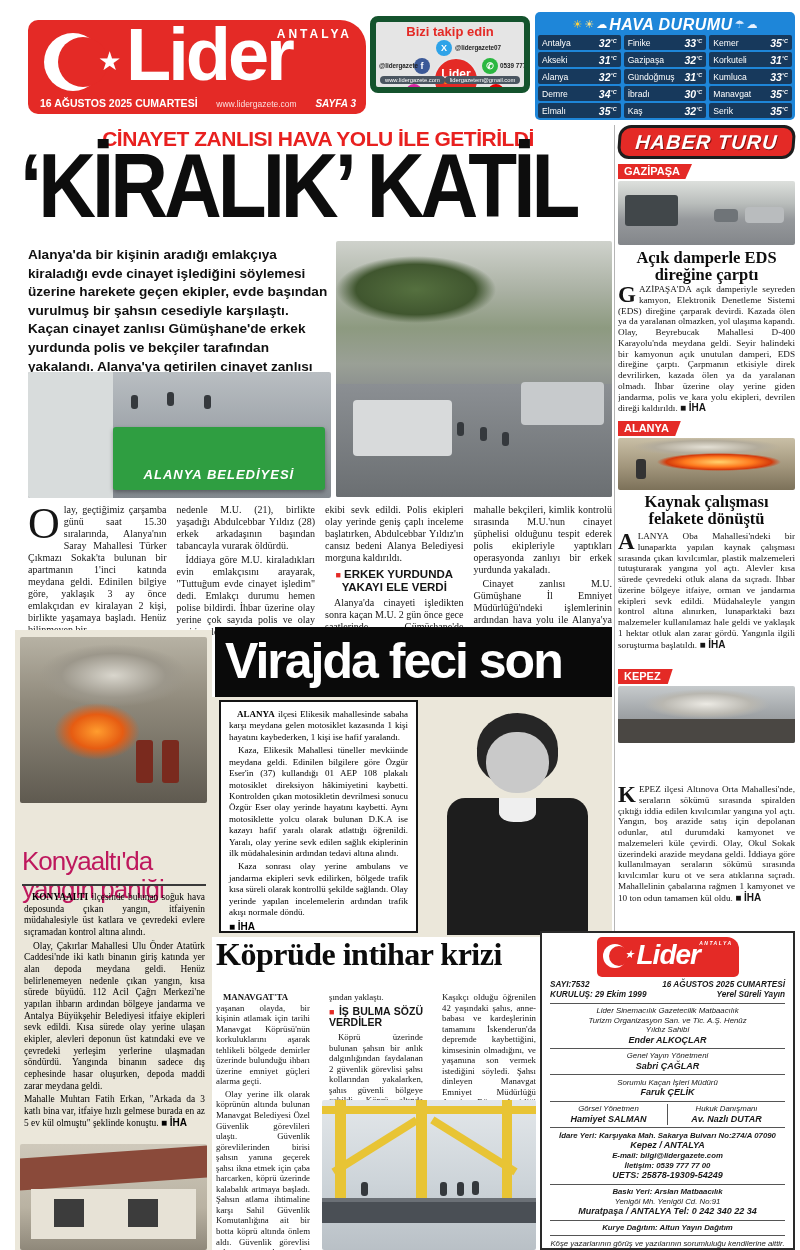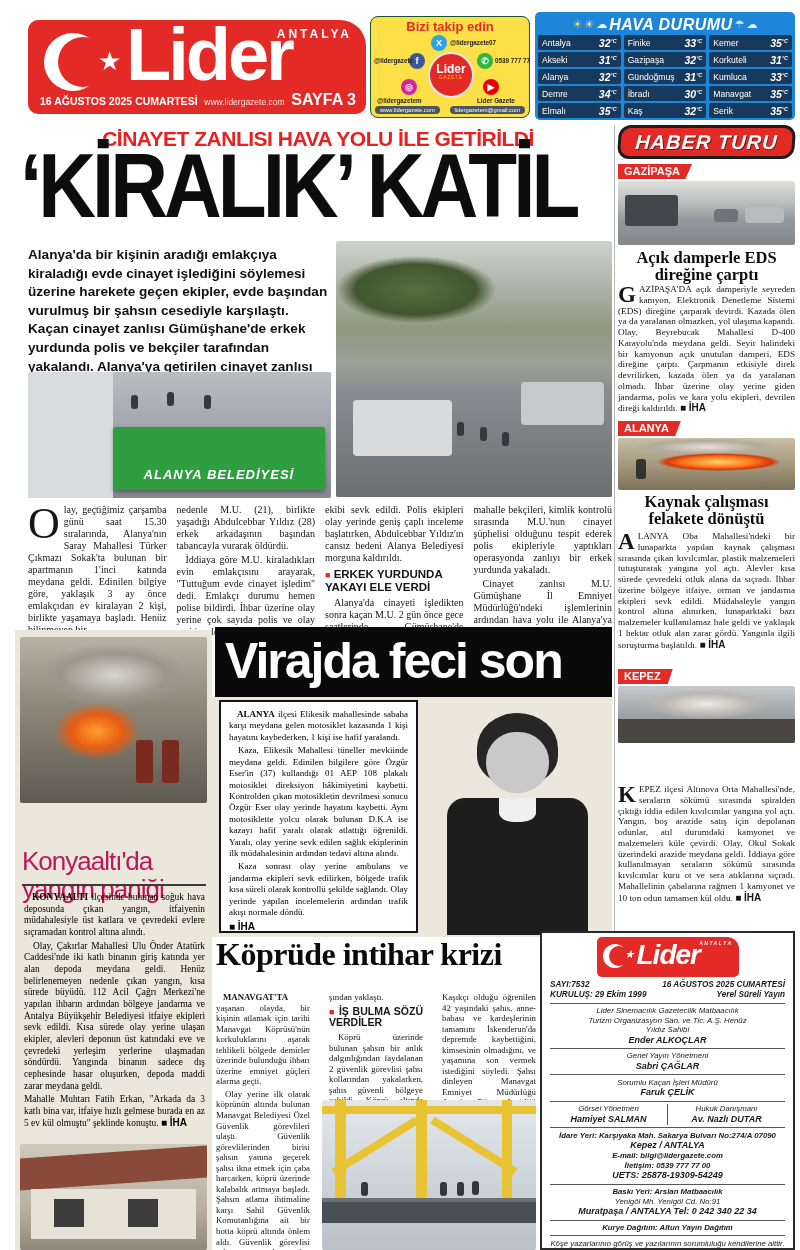--- a/index.html
+++ b/index.html
@@ -14,24 +14,24 @@
   
   .logo-box{left:28px;top:20px;width:338px;height:94px;background:var(--red);border-radius:10px 26px 10px 10px;overflow:hidden;}
   .crescent{left:16px;top:13px;width:58px;height:58px;border-radius:50%;background:#fff;}
   .crescent-cut{left:30px;top:17px;width:50px;height:50px;border-radius:50%;background:var(--red);}
   .star{left:70px;top:26px;color:#fff;font-size:26px;}
   .brand{left:98px;top:-8px;font-size:74px;font-weight:bold;color:#fff;letter-spacing:-3px;}
   .region{right:14px;top:7px;color:#fff;font-size:12px;font-weight:bold;letter-spacing:3px;}
   .logo-foot{left:12px;right:10px;bottom:5px;display:flex;justify-content:space-between;align-items:baseline;color:#fff;}
   .logo-date{font-size:10.5px;font-weight:bold;}
   .logo-site{font-size:8.5px;opacity:.85;}
-  .logo-page{font-size:16px;font-weight:bold;}
-
-  
-  .social-box{left:370px;top:16px;width:160px;height:102px;background:#fde047;border:1px solid #14532d;border-radius:8px;overflow:hidden;}
+  .logo-page{font-size:10px;font-weight:bold;font-style:italic;}
+
+  
+  .social-box{left:370px;top:16px;width:160px;height:77px;background:#e5e5e5;border:6px solid #14532d;border-radius:8px;overflow:hidden;}
   .social-title{left:0;right:0;top:2px;text-align:center;color:var(--red);font-size:13px;font-weight:bold;}
   .sicon{width:16px;height:16px;border-radius:50%;color:#fff;font-size:9px;font-weight:bold;display:flex;align-items:center;justify-content:center;}
   .shandle{font-size:6.3px;font-weight:bold;color:#222;white-space:nowrap;}
   .social-center{left:57px;top:35px;width:46px;height:46px;border-radius:50%;background:var(--red);border:2px solid #e6e8ea;color:#fff;text-align:center;}
   .social-center .t1{font-size:12px;font-weight:bold;margin-top:9px;line-height:1;}
   .social-center .t2{font-size:4.5px;color:#ffd200;letter-spacing:1px;}
   .spill{background:#4a5560;color:#fff;font-size:5.8px;border-radius:6px;padding:1px 5px;white-space:nowrap;}
   .social-foot{left:4px;right:4px;bottom:3px;display:flex;justify-content:space-between;}
 
   
@@ -52,21 +52,21 @@
   .lede{left:28px;top:246px;width:303px;font-size:13.6px;font-weight:bold;line-height:1.37;color:#101010;}
   .photo{overflow:hidden;border-radius:2px;}
   .photo-street{left:336px;top:241px;width:276px;height:256px;background:linear-gradient(180deg,#cfd2cc 0%,#a9b0a2 20%,#8d9a80 34%,#9aa096 48%,#85898b 62%,#73777a 100%);}
   .photo-coffin{left:28px;top:372px;width:303px;height:126px;background:linear-gradient(180deg,#b9bec2 0%,#9aa0a6 55%,#83898f 100%);}
   .coffin-banner{left:28%;bottom:6%;width:70%;height:50%;background:var(--green);border-radius:3px;display:flex;align-items:flex-end;justify-content:center;box-shadow:0 2px 4px rgba(0,0,0,.35);}
   .coffin-banner span{color:#fff;font-weight:bold;font-style:italic;font-size:13px;letter-spacing:1px;margin-bottom:8px;}
   .bodycols{left:28px;top:504px;width:584px;height:146px;display:flex;gap:10px;overflow:hidden;}
   .bcol{flex:1;font-family:"Liberation Serif",serif;font-size:10px;line-height:1.2;text-align:justify;color:#151515;}
   .dropcap{float:left;font-family:"Liberation Serif",serif;font-size:44px;line-height:.8;padding:2px 4px 0 0;}
   .dropcap2{float:left;font-family:"Liberation Serif",serif;font-weight:bold;font-size:23px;line-height:.85;padding:1px 3px 0 0;}
-  .subhead{font-family:"Liberation Sans",sans-serif;font-weight:bold;font-size:11.5px;text-align:left;line-height:1.1;margin:4px 0 3px;}
+  .subhead{font-family:"Liberation Sans",sans-serif;font-weight:bold;font-size:11.5px;text-align:center;line-height:1.1;margin:4px 0 3px;}
   .sq{color:var(--red);font-size:9px;}
   .src{font-family:"Liberation Sans",sans-serif;font-weight:bold;font-size:10px;}
   .p{text-indent:9px;margin-bottom:2px;}
 
   
   .beige-left{left:15px;top:630px;width:197px;height:620px;background:var(--beige);}
   .beige-mid{left:212px;top:697px;width:400px;height:240px;background:var(--beige);}
   .virajda-head{left:215px;top:627px;width:397px;height:70px;background:#0a0a0a;color:#fff;font-size:50px;font-weight:bold;letter-spacing:-2px;padding-left:10px;line-height:68px;white-space:nowrap;}
   .virajda-box{left:219px;top:700px;width:199px;height:233px;background:#fff;border:2px solid #141414;padding:7px 8px;font-family:"Liberation Serif",serif;font-size:9px;line-height:1.27;text-align:justify;overflow:hidden;}
   .photo-portrait{left:425px;top:699px;width:185px;height:236px;background:linear-gradient(180deg,#e2e2e2 0%,#cicfcf 50%,#bdbdbd 100%);}

